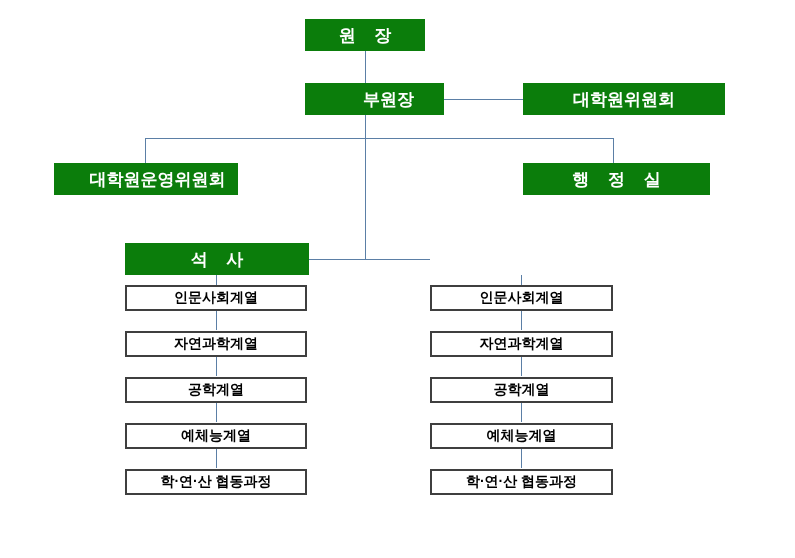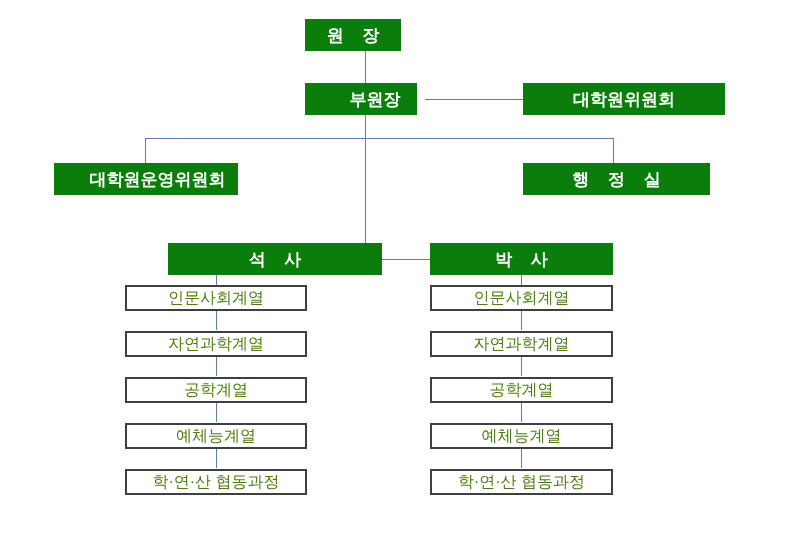--- a/index.html
+++ b/index.html
@@ -39,23 +39,23 @@
     border: 1px solid #0b7d0b;
   }
 
   .node.green.spaced {
     letter-spacing: 7px;
     text-indent: 7px;
   }
 
   .node.leaf {
     background: #ffffff;
-    color: #4d7c0f;
-    font-weight: normal;
-    font-size: 16px;
+    color: #000000;
+    font-weight: bold;
+    font-size: 14px;
     border: 2px solid #3f3f3f;
   }
 
   
   .conn {
     position: absolute;
     background: #5b7fa6;
     z-index: 1;
   }
   .conn.v { width: 1px; }
@@ -89,33 +89,32 @@
   <div class="conn v" style="left:216px; top:357px; height:19px;"></div>
   <div class="conn v" style="left:216px; top:403px; height:19px;"></div>
   <div class="conn v" style="left:216px; top:449px; height:19px;"></div>
 
   <div class="conn v" style="left:521px; top:275px; height:10px;"></div>
   <div class="conn v" style="left:521px; top:311px; height:19px;"></div>
   <div class="conn v" style="left:521px; top:357px; height:19px;"></div>
   <div class="conn v" style="left:521px; top:403px; height:19px;"></div>
   <div class="conn v" style="left:521px; top:449px; height:19px;"></div>
 
-  <div class="node green spaced" style="left:305px; top:19px; width:96px; height:32px;">원 장</div>
+  <div class="node green spaced" style="left:305px; top:19px; width:120px; height:32px;">원 장</div>
 
-  <div class="node green" style="left:305px; top:83px; width:112px; height:32px;padding-left:28px;">부원장</div>
+  <div class="node green" style="left:305px; top:83px; width:139px; height:32px;padding-left:28px;">부원장</div>
 
   <div class="node green" style="left:523px; top:83px; width:202px; height:32px;">대학원위원회</div>
 
   <div class="node green" style="left:54px; top:163px; width:184px; height:32px;padding-left:23px;">대학원운영위원회</div>
 
   <div class="node green spaced" style="left:523px; top:163px; width:187px; height:32px;">행 정 실</div>
 
-  <div class="node green spaced" style="left:125px; top:243px; width:214px; height:32px;margin-left:43px;">석 사</div>
+  <div class="node green spaced" style="left:125px; top:243px; width:184px; height:32px;">석 사</div>
 
-  <div class="node green spaced" style="left:430px; top:243px; width:183px; height:32px;">박 사</div>
 
   <div class="node leaf" style="left:125px; top:285px; width:182px; height:26px;">인문사회계열</div>
   <div class="node leaf" style="left:125px; top:331px; width:182px; height:26px;">자연과학계열</div>
   <div class="node leaf" style="left:125px; top:377px; width:182px; height:26px;">공학계열</div>
   <div class="node leaf" style="left:125px; top:423px; width:182px; height:26px;">예체능계열</div>
   <div class="node leaf" style="left:125px; top:469px; width:182px; height:26px;">학·연·산 협동과정</div>
 
   <div class="node leaf" style="left:430px; top:285px; width:183px; height:26px;">인문사회계열</div>
   <div class="node leaf" style="left:430px; top:331px; width:183px; height:26px;">자연과학계열</div>
   <div class="node leaf" style="left:430px; top:377px; width:183px; height:26px;">공학계열</div>

